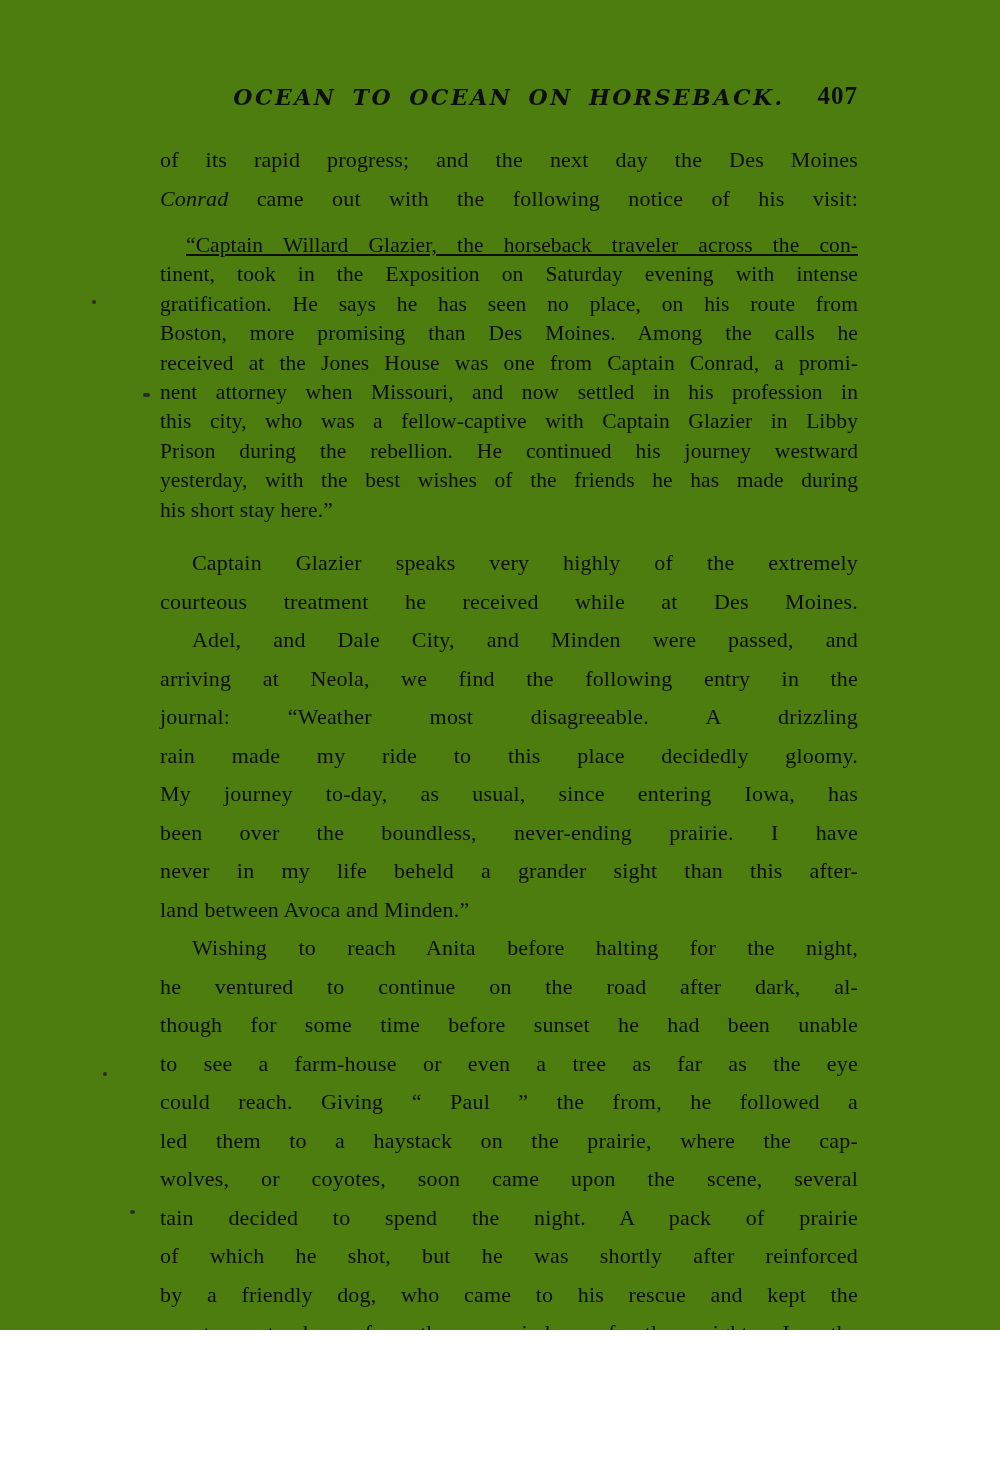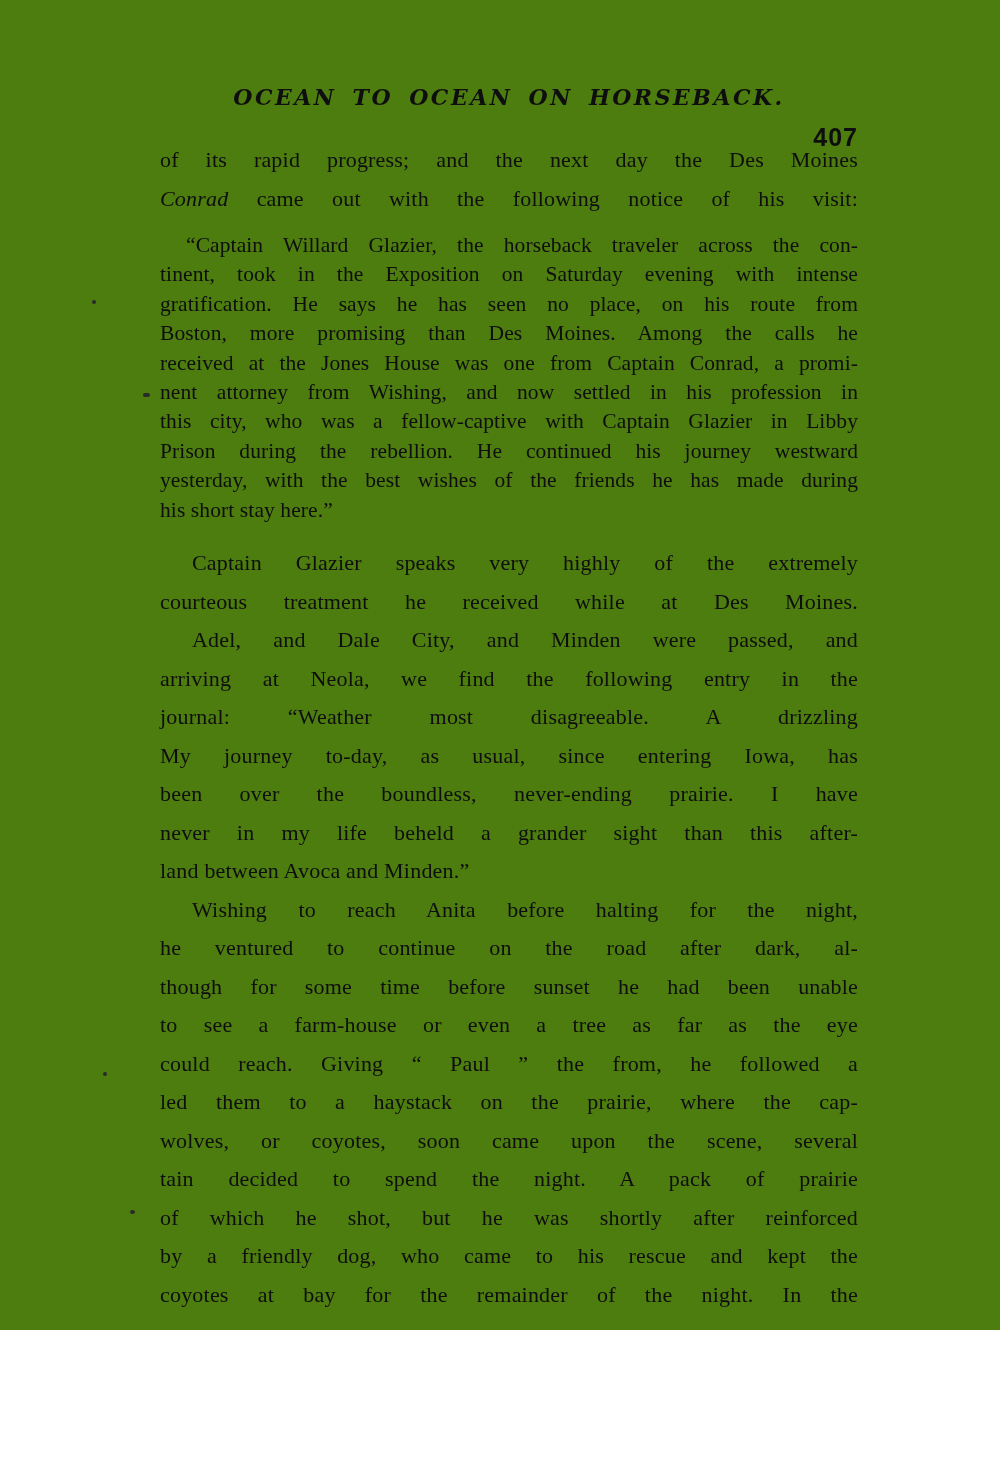--- a/index.html
+++ b/index.html
@@ -30,25 +30,24 @@
     font-weight: 600;
     font-size: 22px;
     letter-spacing: 2.5px;
     word-spacing: 6px;
     white-space: nowrap;
   }
   .page-number {
     position: absolute;
     right: 0;
     top: -2px;
-    font-family: Liberation Sans, sans-serif;
+    font-family: Liberation Serif, serif;
     font-weight: 700;
     font-size: 25px;
     letter-spacing: 1px;
-    margin-top: 41px;
   }
   .body-text {
     position: absolute;
     top: 141px;
     left: 160px;
     width: 698px;
   }
   .para { margin: 0; }
   .para.body {
     font-size: 22px;
@@ -63,21 +62,21 @@
     margin-bottom: 19px;
   }
   .line {
     text-align: justify;
     text-align-last: justify;
   }
   .line.no-just {
     text-align-last: auto;
   }
   .para.body .line.indent { text-indent: 32px; }
-  .para.quote .line.indent { text-indent: 26px; }
+  .para.quote .line.indent { text-indent: 26px; text-decoration: underline; }
   
   .speck {
     position: absolute;
     background: #2a2a2a;
     border-radius: 50%;
   }
   .speck.s1 { left: 92px;  top: 300px;  width: 4px; height: 4px; }
   .speck.s2 { left: 143px; top: 393px;  width: 7px; height: 4px; border-radius: 2px; }
   .speck.s3 { left: 103px; top: 1072px; width: 4px; height: 4px; }
   .speck.s4 { left: 130px; top: 1210px; width: 5px; height: 4px; }
@@ -95,34 +94,35 @@
       <div class="para body">
         <div class="line">of its rapid progress; and the next day the Des Moines</div>
         <div class="line"><i>Conrad</i> came out with the following notice of his visit:</div>
       </div>
       <div class="para quote">
         <div class="line indent">“Captain Willard Glazier, the horseback traveler across the con-</div>
         <div class="line">tinent, took in the Exposition on Saturday evening with intense</div>
         <div class="line">gratification. He says he has seen no place, on his route from</div>
         <div class="line">Boston, more promising than Des Moines. Among the calls he</div>
         <div class="line">received at the Jones House was one from Captain Conrad, a promi-</div>
-        <div class="line">nent attorney from Wishing, and now settled in his profession in</div>
+        <div class="line">nent attorney when Missouri, and now settled in his profession in</div>
         <div class="line">this city, who was a fellow-captive with Captain Glazier in Libby</div>
         <div class="line">Prison during the rebellion. He continued his journey westward</div>
         <div class="line">yesterday, with the best wishes of the friends he has made during</div>
         <div class="line no-just">his short stay here.”</div>
       </div>
       <div class="para body">
         <div class="line indent">Captain Glazier speaks very highly of the extremely</div>
         <div class="line">courteous treatment he received while at Des Moines.</div>
       </div>
       <div class="para body">
         <div class="line indent">Adel, and Dale City, and Minden were passed, and</div>
         <div class="line">arriving at Neola, we find the following entry in the</div>
         <div class="line">journal: “Weather most disagreeable. A drizzling</div>
+        <div class="line">rain made my ride to this place decidedly gloomy.</div>
         <div class="line">My journey to-day, as usual, since entering Iowa, has</div>
         <div class="line">been over the boundless, never-ending prairie. I have</div>
         <div class="line">never in my life beheld a grander sight than this after-</div>
         <div class="line no-just">land between Avoca and Minden.”</div>
       </div>
       <div class="para body">
         <div class="line indent">Wishing to reach Anita before halting for the night,</div>
         <div class="line">he ventured to continue on the road after dark, al-</div>
         <div class="line">though for some time before sunset he had been unable</div>
         <div class="line">to see a farm-house or even a tree as far as the eye</div>

